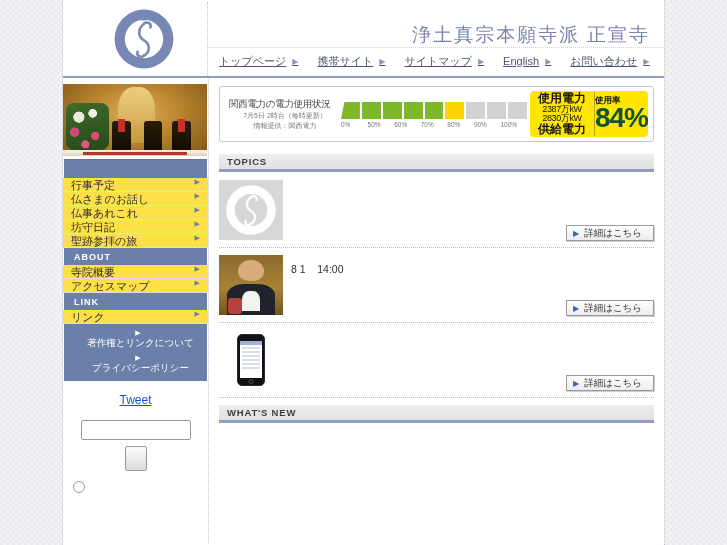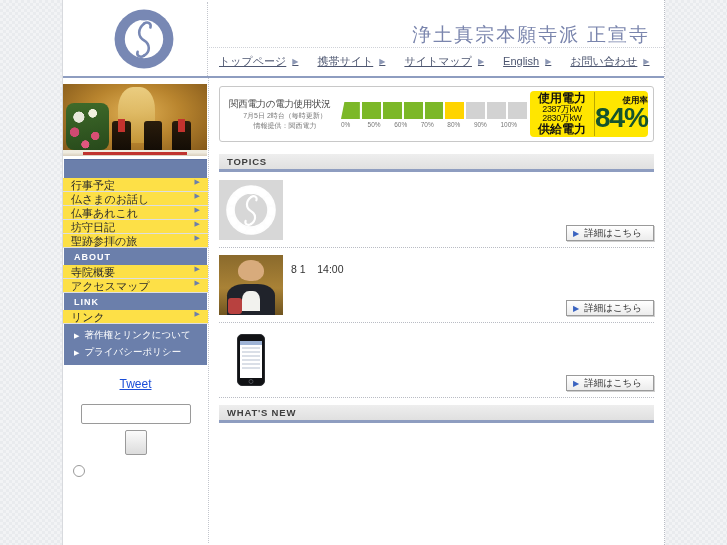--- a/index.html
+++ b/index.html
@@ -179,20 +179,21 @@
     background: #6b7fab;
     margin: 0 1px;
     padding: 3px 0 4px 0;
   }
   .side-sub {
     display: flex; align-items: center;
     color: #ffffff;
     font-size: 9.5px;
     padding: 2px 0 2px 10px;
     cursor: pointer;
+    flex-direction: column;
   }
   .side-sub .arw { font-size: 7px; margin-right: 5px; }
 
   #tweet-area {
     text-align: center;
     padding: 9px 0 0 0;
   }
   #tweet-link {
     font-size: 12px;
     color: #1b4ed8;
@@ -278,21 +279,21 @@
     align-items: center;
   }
   #pw-usage {
     width: 66px;
     text-align: center;
     border-right: 1px solid #b9a700;
     line-height: 1.05;
   }
   .pw-lbl { font-size: 12px; font-weight: bold; color: #111; }
   .pw-num { font-size: 9px; color: #111; letter-spacing: -.4px; }
-  #pw-rate { flex: 1; text-align: right; line-height: 1; }
+  #pw-rate { flex: 1; text-align: left; line-height: 1; }
   #pw-rate-lbl { font-size: 8.5px; font-weight: bold; color: #111; }
   #pw-rate-val { font-size: 28px; font-weight: bold; color: #14532d; letter-spacing: -1px; }
 
   
   .section-head {
     height: 18px;
     background: linear-gradient(180deg, #eeeeee, #e0e0e0);
     border-bottom: 3px solid #8e9dc0;
     display: flex; align-items: center;
     padding-left: 8px;

